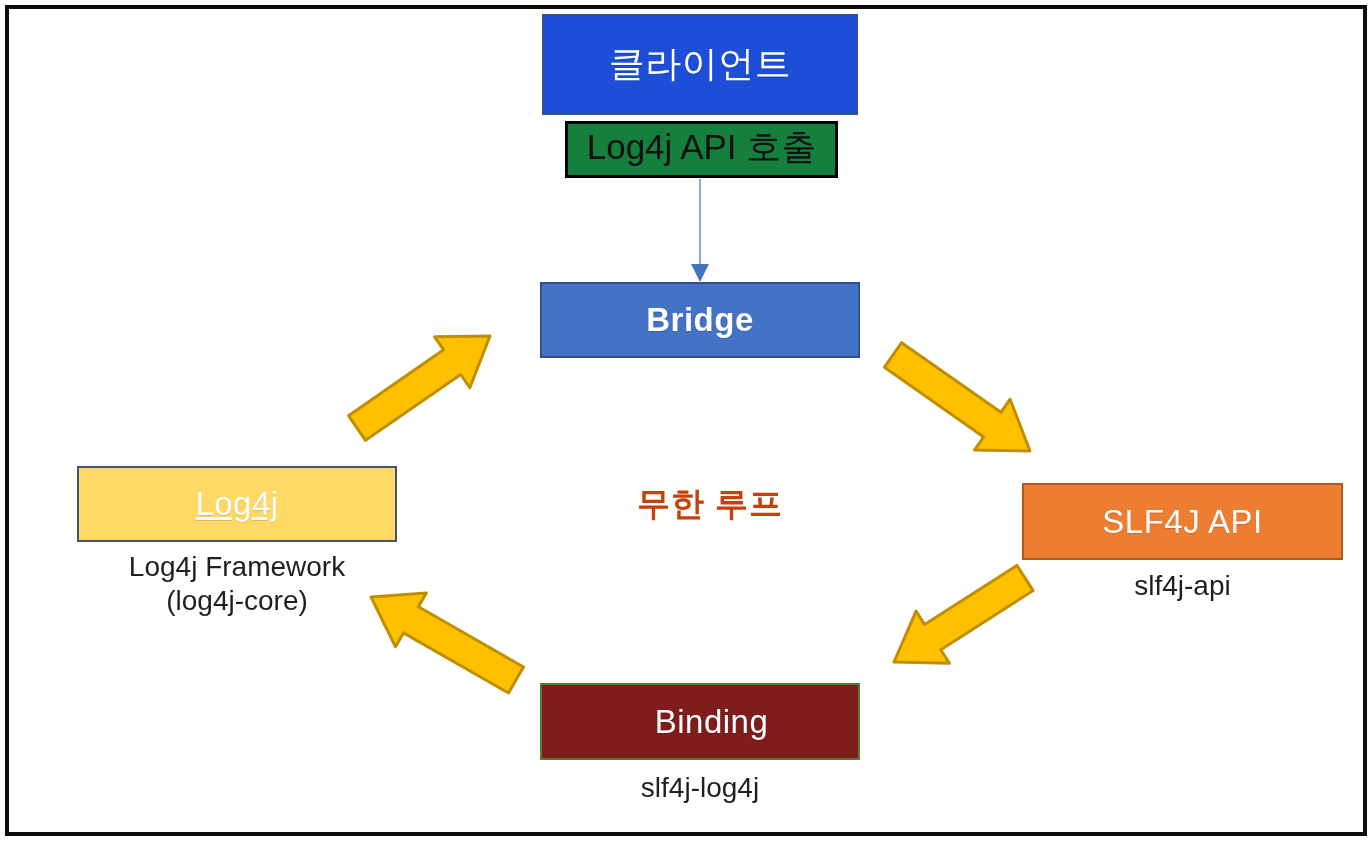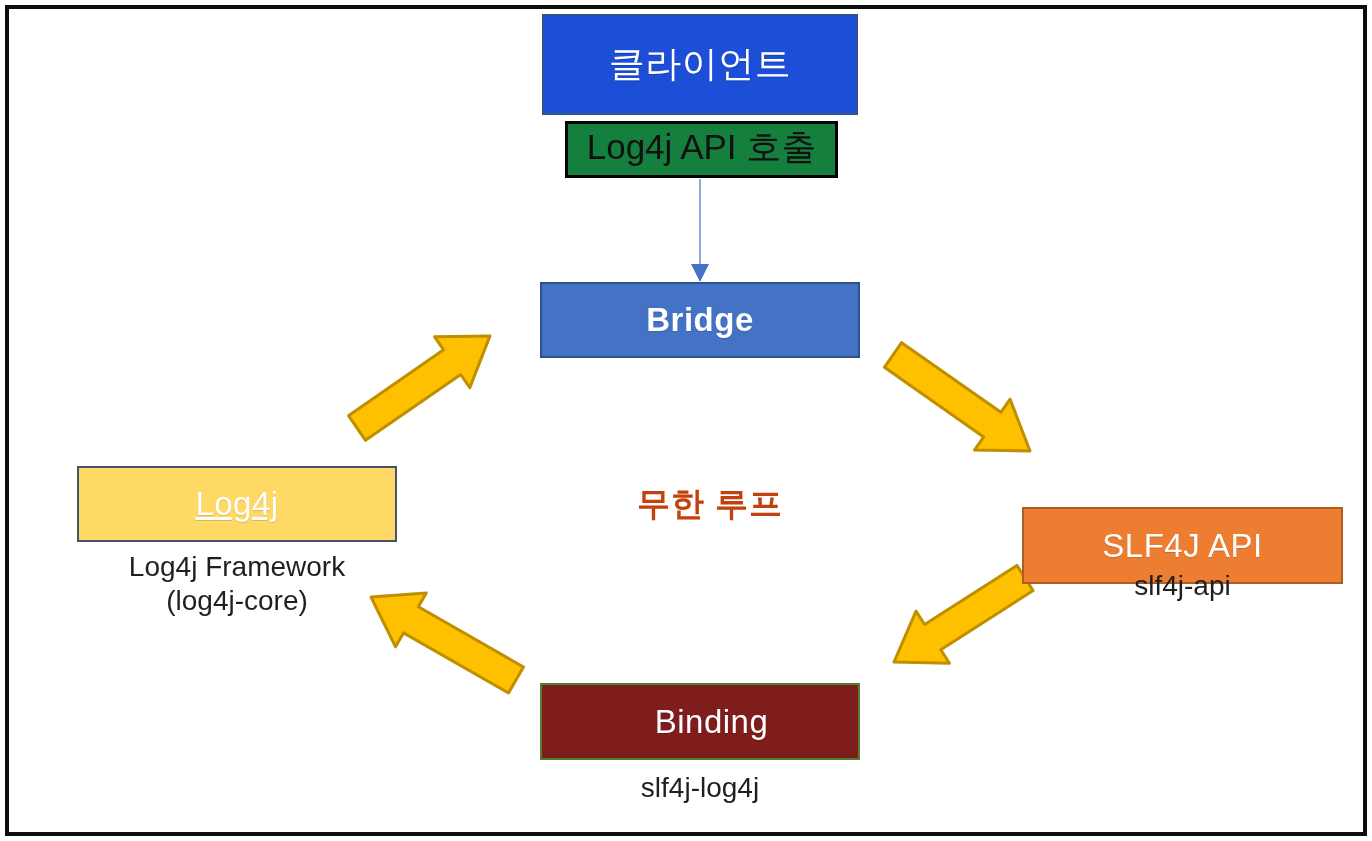--- a/index.html
+++ b/index.html
@@ -24,21 +24,21 @@
     justify-content: center;
     color: #ffffff;
     font-size: 33px;
     letter-spacing: 0.5px;
     box-sizing: border-box;
     border: 2px solid transparent;
     text-shadow: 0 1px 1px rgba(0,0,0,0.15);
   }
   .node-client   { left: 542px; top: 14px;  width: 316px; height: 101px; font-size: 36px; }
   .node-bridge   { left: 540px; top: 282px; width: 320px; height: 76px; }
-  .node-slf4j    { left: 1022px; top: 483px; width: 321px; height: 77px; margin-top: 24px; }
+  .node-slf4j    { left: 1022px; top: 483px; width: 321px; height: 77px; }
   .node-binding  { left: 540px; top: 683px; width: 320px; height: 77px; }
   .node-log4j    { left: 77px;  top: 466px; width: 320px; height: 76px; }
   .call-box {
     position: absolute;
     left: 565px; top: 121px; width: 273px; height: 57px;
     background: #15803d;
     border: 3px solid #000000;
     box-sizing: border-box;
     display: flex; justify-content: center;
     font-size: 35px;

